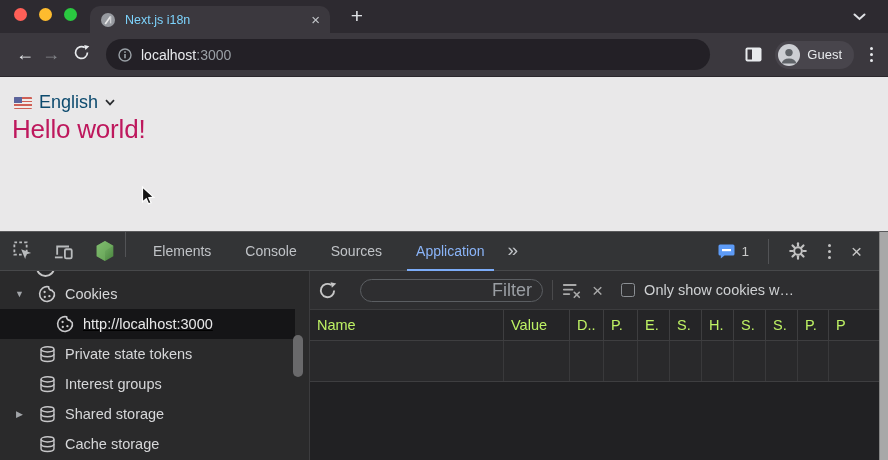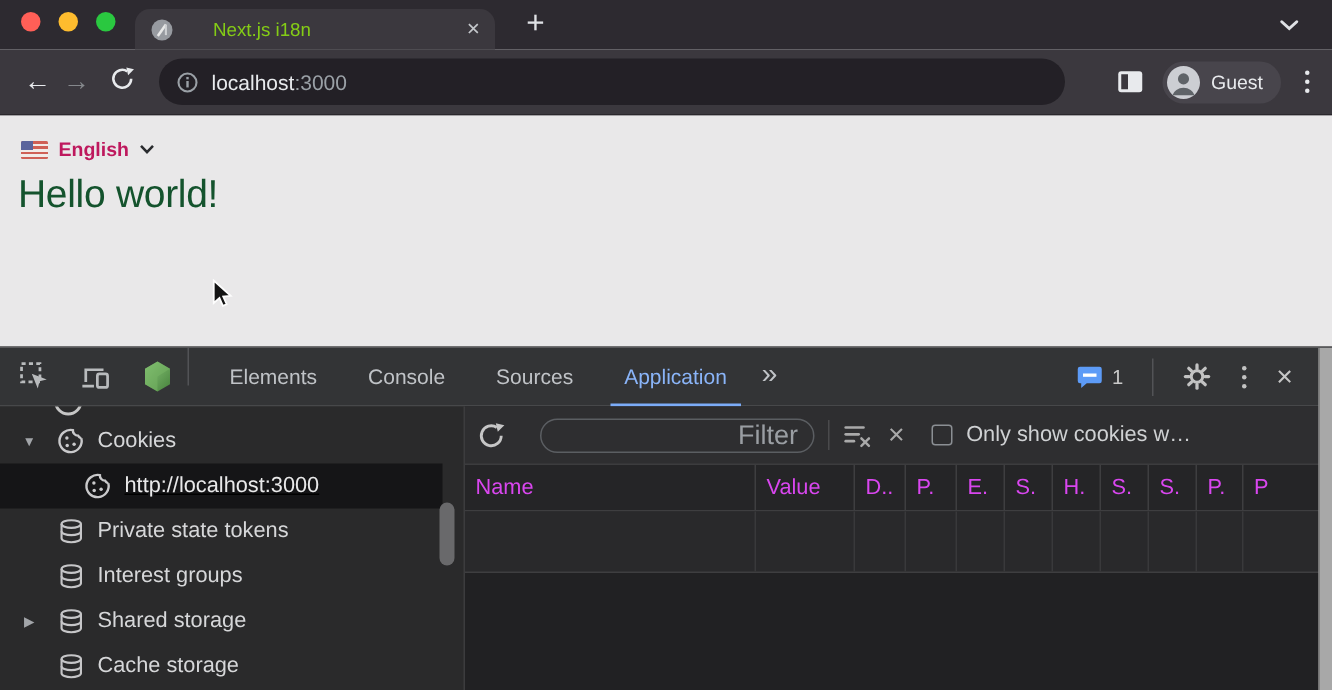--- a/index.html
+++ b/index.html
@@ -6,21 +6,21 @@
   html,body { width:888px; height:460px; background:#000; }
   body { font-family:"Liberation Sans", sans-serif; overflow:hidden; }
   .app { position:relative; width:888px; height:460px; overflow:hidden; background:#e9e8e9; }
 
   
   .titlebar { position:relative; height:33px; background:#2d2a30; }
   .traffic { position:absolute; top:8px; left:14px; display:flex; gap:12px; }
   .light { width:13px; height:13px; border-radius:50%; }
   .tab { position:absolute; left:90px; top:6px; width:240px; height:27px; background:#3b383e;
          border-radius:10px 10px 0 0; display:flex; align-items:center; padding:0 10px; }
-  .tab-title { flex:1; margin-left:26px; font-size:12.5px; color:#84cc16; white-space:nowrap; overflow:hidden; }
+  .tab-title { flex:1; margin-left:9px; font-size:12.5px; color:#7dd3fc; white-space:nowrap; overflow:hidden; }
   .tab-close { color:#c3c6ca; font-size:15px; line-height:15px; cursor:default; }
   .newtab { position:absolute; left:344px; top:3px; width:26px; height:26px; color:#dfe1e5;
             font-size:21px; font-weight:300; text-align:center; line-height:25px; }
   .strip-chevron { position:absolute; right:22px; top:13px; }
 
   .toolbar { position:relative; height:44px; background:#3b383e; display:flex; align-items:center;
              padding:0 12px; border-bottom:1px solid #2a272c; }
   .navbtn { font-size:18px; width:26px; text-align:center; color:#e8eaed; }
   .navbtn.disabled { color:#85888c; }
   .reload-box { width:26px; text-align:center; margin-left:4px; }
@@ -34,22 +34,22 @@
   .guest-label { font-size:13px; color:#e8eaed; }
   .kebab { display:flex; flex-direction:column; gap:3px; align-items:center; padding:0 3px; }
   .kebab i { width:3px; height:3px; border-radius:50%; background:#e8eaed; display:block; }
 
   
   .viewport { position:relative; height:153px; background:#e9e8e9; }
   .lang-row { position:absolute; left:14px; top:15px; display:flex; align-items:center; gap:7px; }
   .flag { position:relative; width:18px; height:12px; border-radius:1px; overflow:hidden;
           background:repeating-linear-gradient(to bottom,#cd5247 0 1.8px,#f2ece8 1.8px 3.6px); opacity:.9; }
   .flag i { position:absolute; left:0; top:0; width:8px; height:6px; background:#4c5694; display:block; }
-  .lang-label { font-size:13px; color:#be185d;font-weight:bold; }
-  .hello { position:absolute; left:12px; top:37px; font-size:26px; color:#14532d; letter-spacing:-.2px; }
+  .lang-label { font-size:18px; color:#0c4a6e; }
+  .hello { position:absolute; left:12px; top:37px; font-size:26px; color:#be185d; letter-spacing:-.2px; }
   .cursor { position:absolute; left:141px; top:109px; }
 
   
   .devtools { position:absolute; left:0; top:231px; width:888px; height:229px; background:#2a2a2b;
               border-top:1px solid #59595b; }
   .dt-toolbar { position:relative; height:39px; background:#333436; border-bottom:1px solid #47484a;
                 display:flex; padding:0 26px 0 13px; }
   .dt-icon { display:flex; align-items:center; justify-content:center; width:20px; }
   .dt-left { display:flex; align-items:center; gap:21px; }
   .vdiv { width:1px; height:25px; background:#525356; margin:0 10px; }
@@ -87,21 +87,21 @@
   .filter-input { margin-left:16px; width:183px; height:23px; background:transparent; border:1px solid #5b5e62;
                   border-radius:12px; color:#fde047; font-size:18px; padding:0 10px; outline:none;
                   font-family:"Liberation Sans", sans-serif;text-align:right; }
   .filter-input::placeholder { color:#9a9ea3; }
   .fb-div { width:1px; height:20px; background:#4a4a4c; margin:0 9px; }
   .fb-x { color:#a9a9a9; font-size:19px; line-height:19px; margin:0 10px; }
   .fb-check { width:14px; height:14px; border:1.5px solid #8b8f94; border-radius:2.5px; margin:0 9px 0 8px; flex:none; }
   .fb-label { font-size:14.5px; color:#cfd1d3; white-space:nowrap; overflow:hidden; }
 
   .grid-head { display:flex; height:31px; background:#252527; border-bottom:1px solid #3e3e40; }
-  .gh-cell { border-right:1px solid #3e3e40; font-size:14.5px; color:#d946ef; line-height:30px;
+  .gh-cell { border-right:1px solid #3e3e40; font-size:14.5px; color:#bef264; line-height:30px;
              padding-left:7px; white-space:nowrap; overflow:hidden; flex:none; }
   .grid-row { display:flex; height:41px; background:#29292b; border-bottom:1px solid #3e3e40; }
   .gr-cell { border-right:1px solid #39393b; flex:none; }
   .grid-filler { flex:1; background:#212123; }
 
   .dt-scrollstrip { position:absolute; right:0; top:0; bottom:0; width:9px; background:#a8a8a8;
                     border-left:1px solid #838383; z-index:6; }
   svg { display:block; }
 </style>
 </head>

